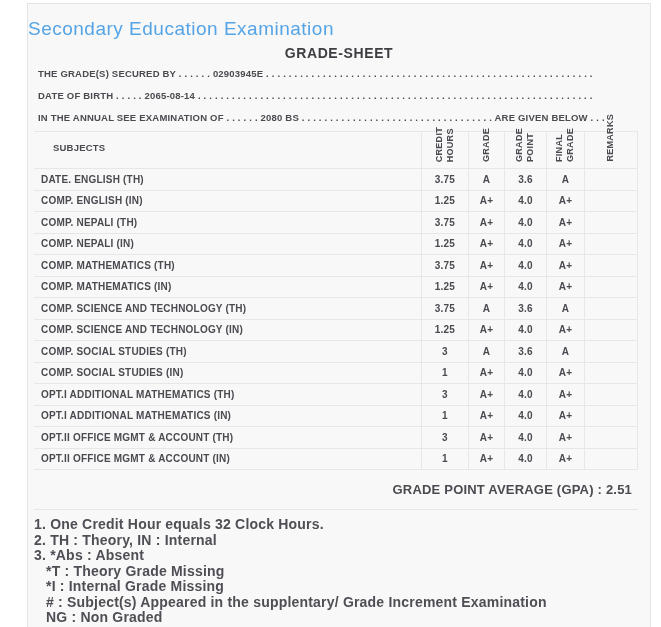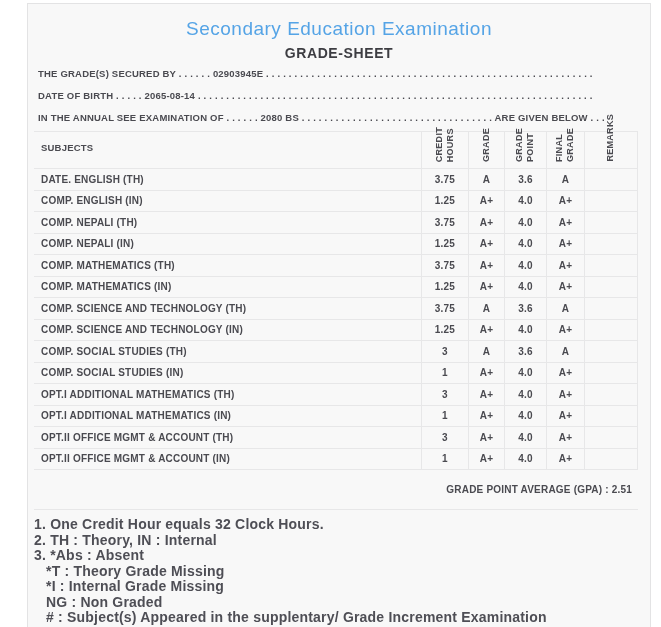--- a/index.html
+++ b/index.html
@@ -14,21 +14,21 @@
   html,body{width:661px;height:627px;overflow:hidden;background:#ffffff;
     font-family:"Liberation Sans", sans-serif;}
   .panel{
     position:absolute;left:27px;top:3px;width:624px;height:624px;
     background:var(--panel-bg);
     border-left:1px solid var(--panel-border);
     border-right:1px solid var(--panel-border);
     border-top:1px solid var(--panel-border);
   }
   .title{
-    margin-top:14px;text-align:center;
+    margin-top:14px;
     font-size:19px;font-weight:400;letter-spacing:0.5px;color:var(--accent);
   }
   .subtitle{
     margin-top:5px;text-align:center;
     font-size:14px;font-weight:700;letter-spacing:0.6px;color:var(--ink-dark);
   }
   .info{margin:2px 0 0 10px;}
   .info-line{
     height:22px;line-height:22px;white-space:nowrap;overflow:hidden;
     font-size:9.5px;font-weight:700;letter-spacing:0.2px;color:var(--ink);
@@ -41,29 +41,29 @@
   .gparow{height:40px;}
   .c{display:flex;align-items:center;justify-content:center;
      font-size:10px;font-weight:700;color:var(--ink);letter-spacing:0.2px;}
   .c-sub{flex:1;justify-content:flex-start;padding-left:7px;}
   .c-credit{width:47px;border-left:1px solid var(--line);}
   .c-grade{width:36px;border-left:1px solid var(--line);}
   .c-point{width:42px;border-left:1px solid var(--line);}
   .c-final{width:38px;border-left:1px solid var(--line);}
   .c-remarks{width:54px;border-left:1px solid var(--line);border-right:1px solid var(--line);}
   .th{align-items:flex-end;padding-bottom:6px;}
-  .th.c-sub{align-items:center;font-size:9.5px;}
+  .th.c-sub{align-items:center;font-size:9.5px;margin-left:12px;}
   .vlabel{
     writing-mode:vertical-rl;transform:rotate(180deg);
     white-space:pre-line;text-align:left;
     font-size:9px;font-weight:700;line-height:1.25;letter-spacing:0.3px;color:var(--ink);
   }
   .gparow{justify-content:flex-end;}
   .gpa-text{display:flex;align-items:center;padding-right:6px;
-    font-size:10px;font-weight:700;letter-spacing:0.2px;color:var(--ink);}
+    font-size:13px;font-weight:700;letter-spacing:0.2px;color:var(--ink);}
   .gpa-text span{white-space:pre;}
   .notes{margin:7px 0 0 6px;}
   .note-line{
     height:15.5px;line-height:15.5px;white-space:nowrap;
     font-size:14px;font-weight:700;letter-spacing:0.2px;color:#4e4e55;
   }
   .note-line.sub{padding-left:12px;}
 </style>
 </head>
 <body>
@@ -237,17 +237,17 @@
       </div>
     </div>
   </div>
 
   <div class="notes" id="notes">
       <div class="note-line">1. One Credit Hour equals 32 Clock Hours.</div>
       <div class="note-line">2. TH : Theory, IN : Internal</div>
       <div class="note-line">3. *Abs : Absent</div>
       <div class="note-line sub">*T : Theory Grade Missing</div>
       <div class="note-line sub">*I : Internal Grade Missing</div>
+      <div class="note-line sub"># : Subject(s) Appeared in the supplentary/ Grade Increment Examination</div>
       <div class="note-line sub">NG : Non Graded</div>
-      <div class="note-line sub"># : Subject(s) Appeared in the supplentary/ Grade Increment Examination</div>
     </div>
 
 </div>
 
 </body></html>

